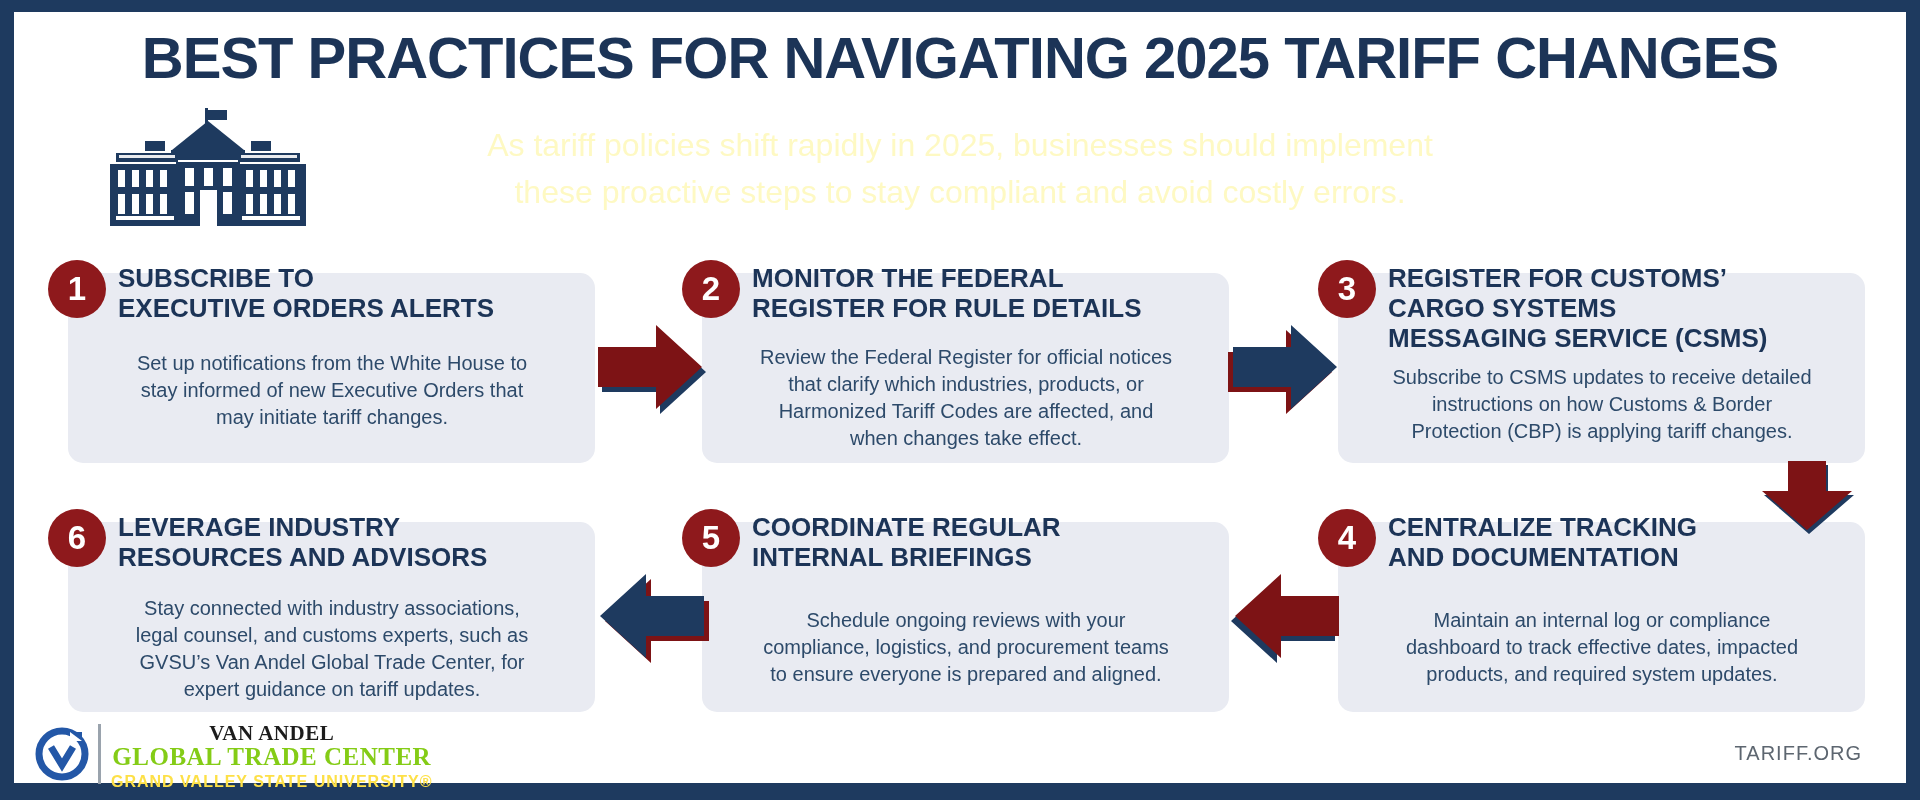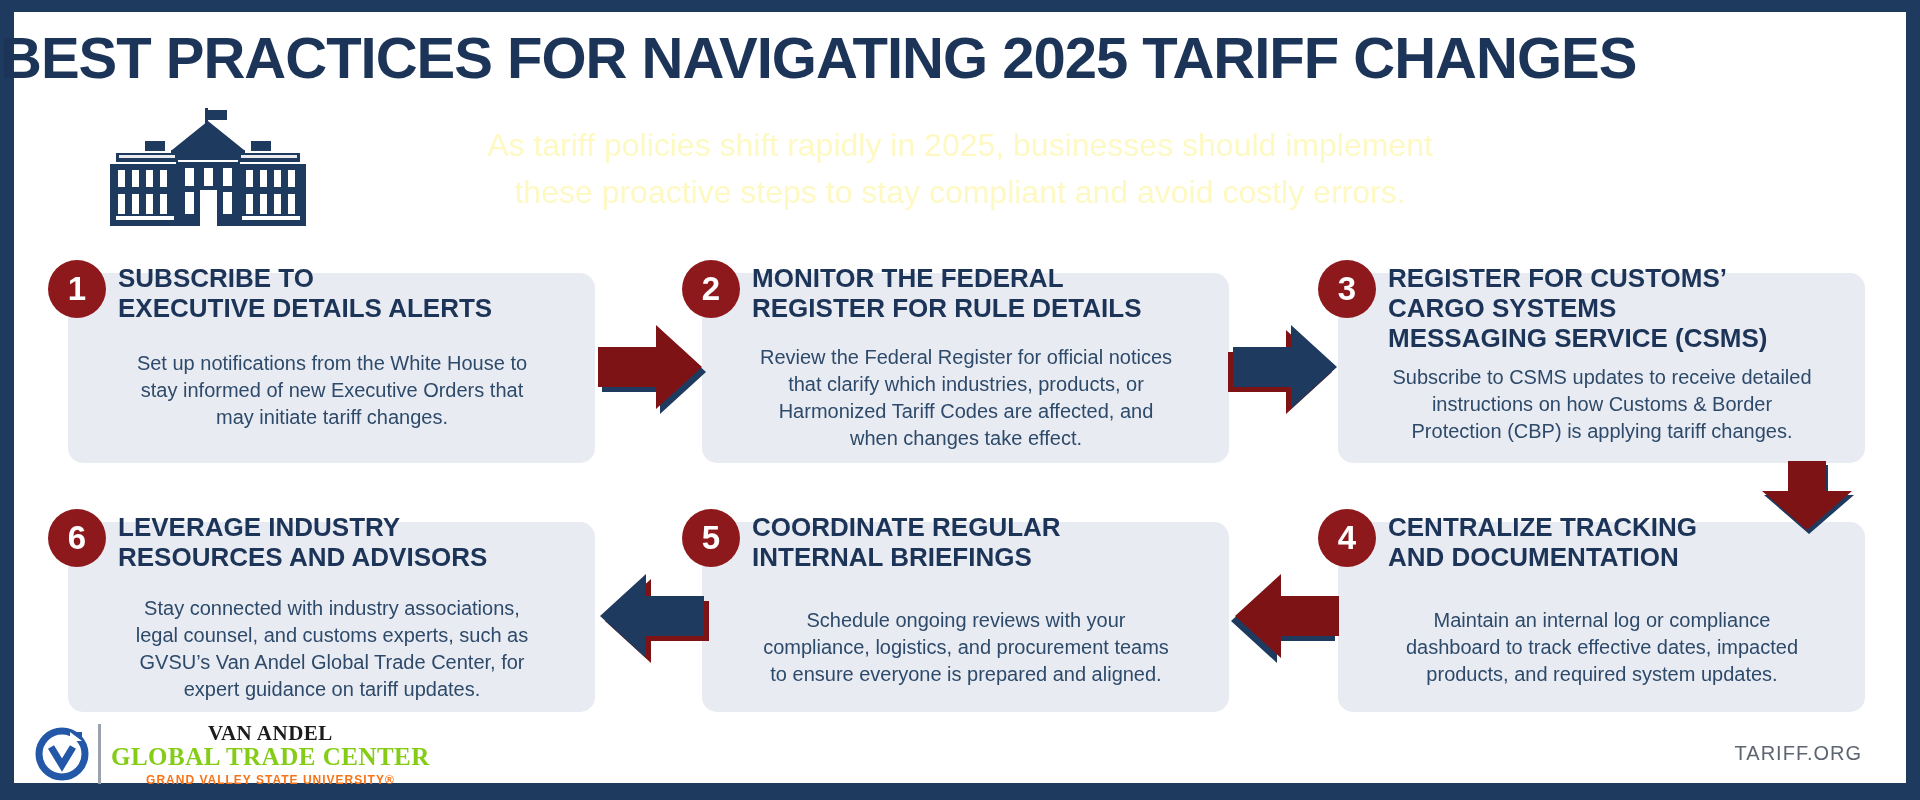--- a/index.html
+++ b/index.html
@@ -1,20 +1,20 @@
 <!DOCTYPE html>
 <html><head>
 <meta charset="utf-8">
 <style>
   html,body{margin:0;padding:0;}
   body{background:#1e3a5f;font-family:"Liberation Sans",sans-serif;}
   .canvas{position:relative;width:1920px;height:800px;background:#1e3a5f;overflow:hidden;}
   .panel{position:absolute;left:14px;top:12px;width:1892px;height:771px;background:#ffffff;z-index:0;}
 
-  .main-title{position:absolute;left:0;top:24px;width:1920px;text-align:left;
+  .main-title{position:absolute;left:0;top:24px;width:1920px;text-align:center;
     font-size:58px;font-weight:bold;letter-spacing:-1px;color:#1c3457;z-index:2;}
   .subtitle{position:absolute;left:0;top:122px;width:1920px;text-align:center;
     font-size:32px;line-height:47px;color:#fef9c3;white-space:pre-line;z-index:2;}
 
   .wh-icon{position:absolute;left:88px;top:108px;z-index:2;}
   .csms-icon{position:absolute;left:1626px;top:100px;z-index:2;}
 
   .step-cell{position:absolute;width:560px;height:230px;z-index:2;}
   .step-box{position:absolute;left:28px;top:15px;width:527px;height:190px;
     background:#e9ebf2;border-radius:15px;z-index:1;}
@@ -41,21 +41,21 @@
   .pos-s6{left:40px;top:507px}
 
   .arrow{position:absolute;z-index:2;}
   .arrow svg{overflow:visible;display:block;}
 
   .footer-logo{position:absolute;left:34px;top:722px;display:flex;align-items:flex-start;z-index:2;text-align:center;}
   .logo-mark{margin-top:4px;}
   .logo-divider{width:3px;height:60px;background:#9aa3ad;margin:2px 10px 0 8px;}
   .logo-line1{font-family:"Liberation Serif",serif;font-weight:bold;font-size:21px;line-height:22px;color:#1c1c1c;letter-spacing:.5px;}
   .logo-line2{font-family:"Liberation Serif",serif;font-weight:bold;font-size:25px;line-height:26px;color:#84cc16;letter-spacing:.5px;}
-  .logo-line3{font-size:12px;font-weight:bold;color:#f97316;letter-spacing:1px;margin-top:3px;}
+  .logo-line3{font-size:16px;font-weight:bold;color:#fde047;letter-spacing:1px;margin-top:3px;}
   .site-url{position:absolute;right:58px;top:742px;font-size:20px;color:#5d6670;letter-spacing:1px;z-index:2;}
 </style>
 </head>
 <body>
 
 <div class="canvas">
   <div class="panel"></div>
 
   <div class="main-title">BEST PRACTICES FOR NAVIGATING 2025 TARIFF CHANGES</div>
   <div class="subtitle">As tariff policies shift rapidly in 2025, businesses should implement
@@ -105,21 +105,21 @@
         <rect x="154" y="108" width="58" height="4"></rect>
       </g>
     </svg>
   </div>
 
 
   <div class="step-cell pos-s1 c1">
     <div class="step-box"></div>
     <div class="step-circle">1</div>
     <div class="step-head">SUBSCRIBE TO
-EXECUTIVE DETAILS ALERTS</div>
+EXECUTIVE ORDERS ALERTS</div>
     <div class="step-body">Set up notifications from the White House to
 stay informed of new Executive Orders that
 may initiate tariff changes.</div>
   </div>
 
   <div class="step-cell pos-s2 c2">
     <div class="step-box"></div>
     <div class="step-circle">2</div>
     <div class="step-head">MONITOR THE FEDERAL
 REGISTER FOR RULE DETAILS</div>

